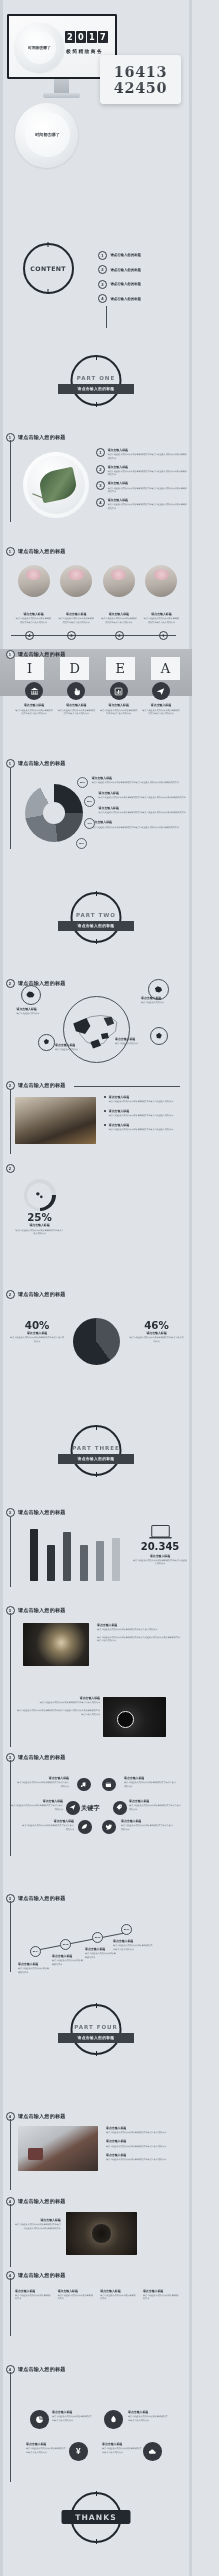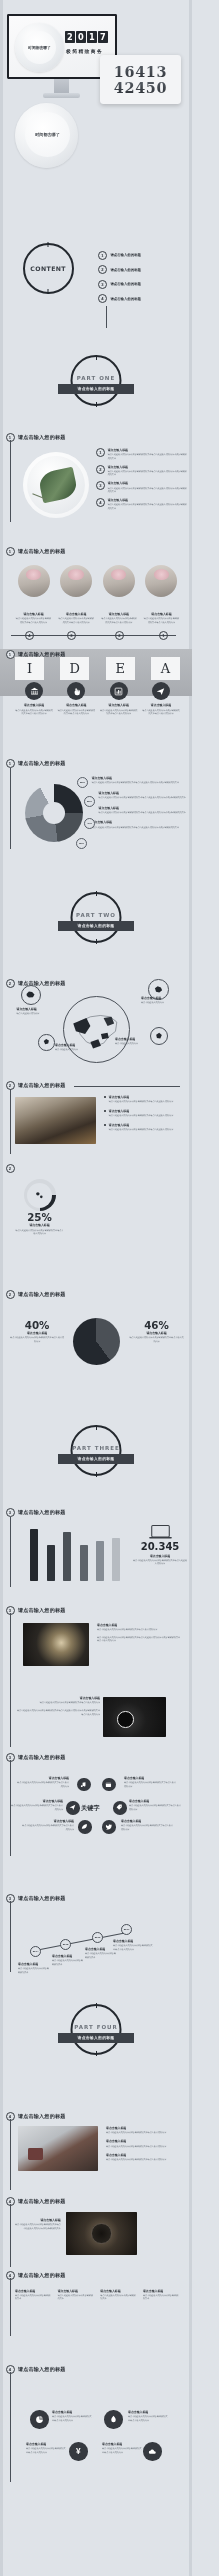--- a/index.html
+++ b/index.html
@@ -816,15 +816,19 @@
       <div class="ph-title">请点击输入标题</div>
       <div class="ph-body">请点击此处输入您的内容或者复制粘贴的文本请点击输入您的内容</div>
     </div>
     <div style="position:absolute;left:102px;top:88px;width:40px;">
       <div class="ph-title">请点击输入标题</div>
       <div class="ph-body">请点击此处输入您的内容或者复制粘贴的文本请点击输入您的内容</div>
     </div>
     <div class="vline" style="left:9.6px;top:18px;height:110px;"></div>
   </div>
 
+  <div class="sec" style="top:2485px;height:82px;">
+    <div class="part crosshair" style="top:6.9px;"></div>
+    <div class="thanks-box" style="top:25.4px;">THANKS</div>
+  </div>
 
 </div>
 
 
 </body></html>

